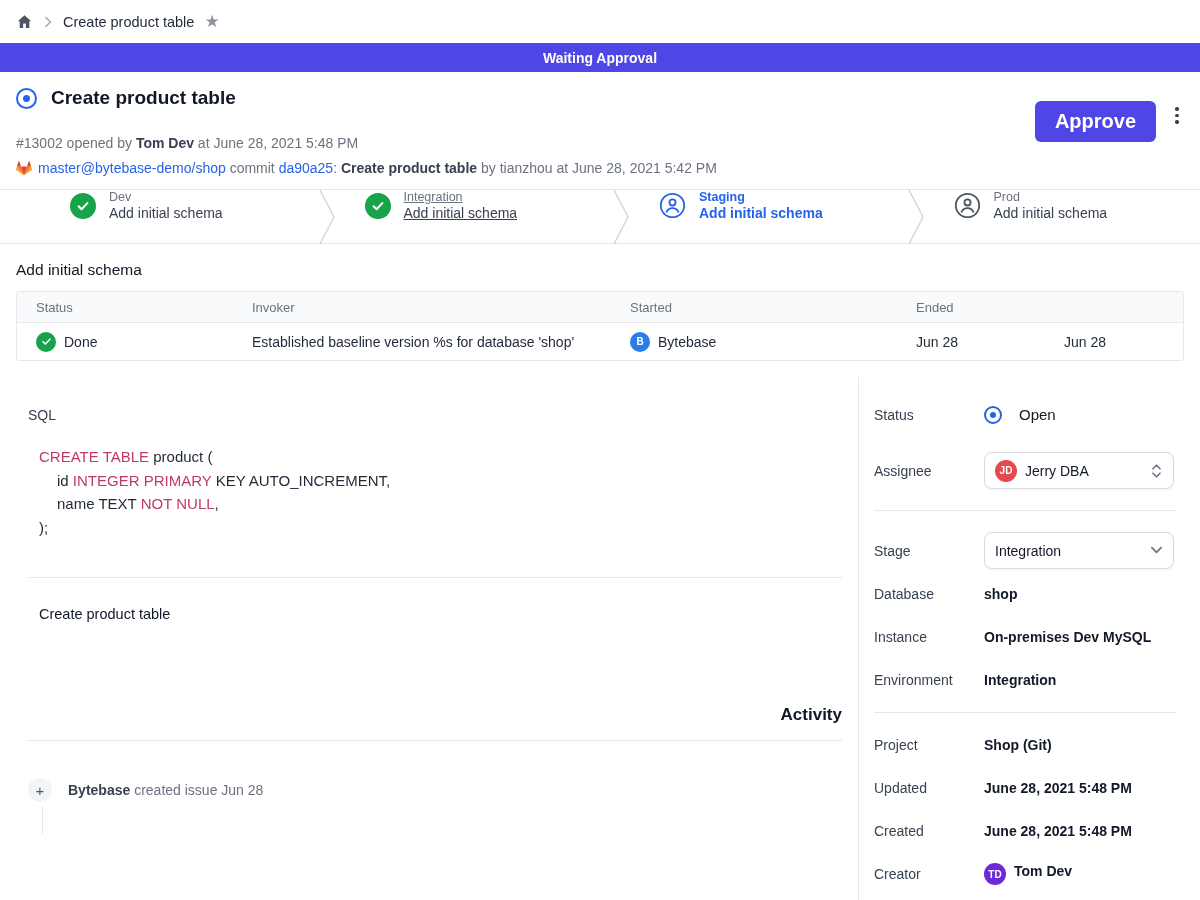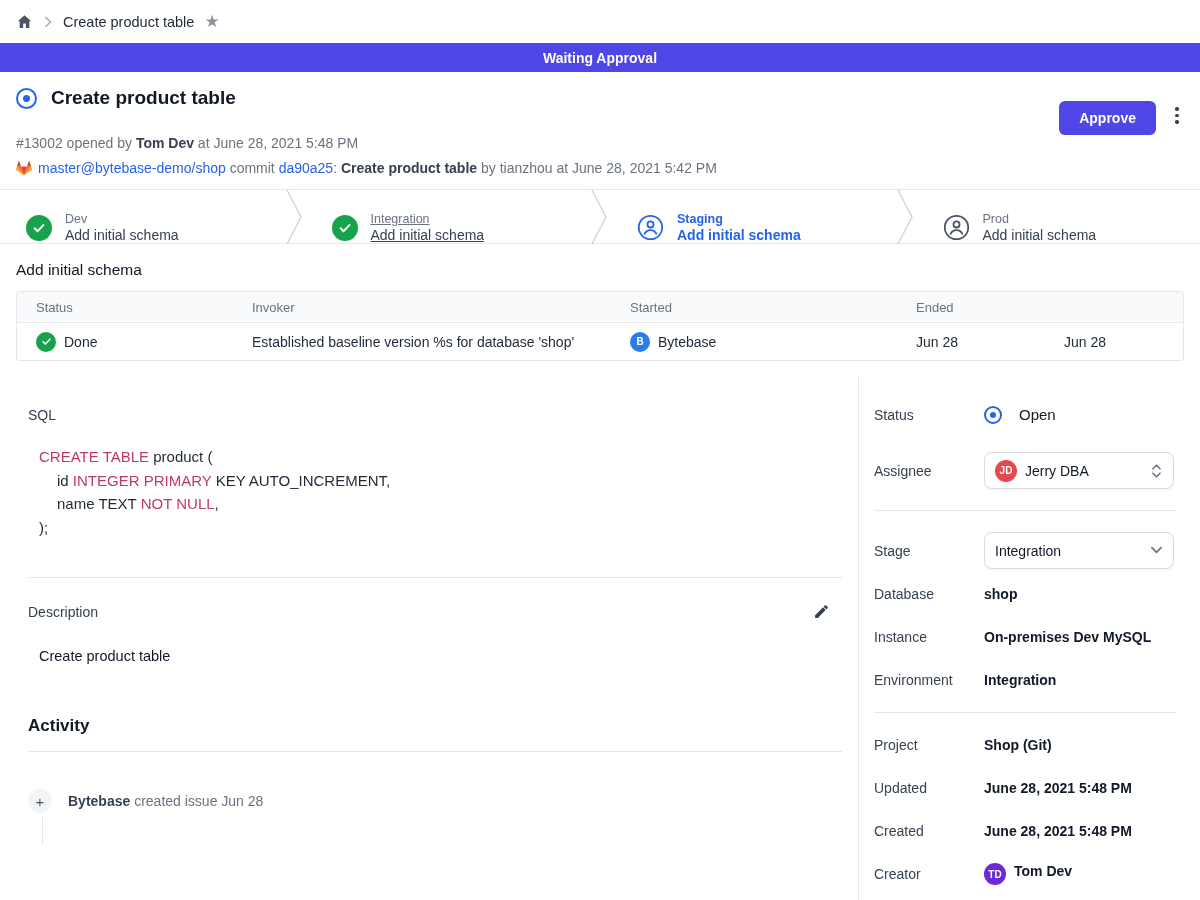--- a/index.html
+++ b/index.html
@@ -23,28 +23,28 @@
   .open-icon { width:21px; height:21px; border:2.5px solid #2563eb; border-radius:50%;
                display:flex; align-items:center; justify-content:center; flex:none; }
   .open-icon::after { content:""; width:7px; height:7px; background:#2563eb; border-radius:50%; }
   .page-title { font-size:19px; font-weight:700; color:#111827; }
   .meta-line { margin-top:26px; color:#6b7280; font-size:14px; }
   .meta-line .strong { color:#374151; font-weight:600; }
   .commit-line { margin-top:9px; color:#6b7280; font-size:14px; display:flex; align-items:center; gap:6px; }
   .link { color:#2563eb; }
   .commit-msg { color:#374151; font-weight:600; }
   .approve-btn { position:absolute; right:44px; top:29px; background:#4f46e5; color:#fff;
-                 border:none; border-radius:6px; padding:9px 20px; font-size:14px; font-weight:600;
+                 border:none; border-radius:6px; padding:9px 20px; font-size:20px; font-weight:600;
                  font-family:inherit; cursor:pointer; }
   .kebab { position:absolute; right:14px; top:35px; width:18px; display:flex; flex-direction:column;
            align-items:center; gap:3px; cursor:pointer; }
   .kebab i { width:3.5px; height:3.5px; border-radius:50%; background:#374151; }
   
   .pipeline { height:55px; border-top:1px solid #e5e7eb; border-bottom:1px solid #e5e7eb;
-              display:flex; align-items:flex-end; }
+              display:flex; align-items:flex-start;padding-left:44px; }
   .stage { flex:1; display:flex; align-items:center; gap:13px; padding-left:26px; }
   .stage-texts { display:flex; flex-direction:column; gap:1px; }
   .stage-env { font-size:12.5px; color:#6b7280; }
   .stage-task { font-size:14px; color:#374151; }
   .stage.linked .stage-env, .stage.linked .stage-task { text-decoration:underline; }
   .stage.active .stage-env, .stage.active .stage-task { color:#2563eb; font-weight:700; }
   .check-circle { width:26px; height:26px; border-radius:50%; background:#16a34a; flex:none;
                   display:flex; align-items:center; justify-content:center; }
   .check-circle svg { width:14px; height:14px; }
   .person-icon { width:27px; height:27px; flex:none; }
@@ -70,21 +70,21 @@
   .main { display:flex; height:533px; }
   .left { width:858px; padding:30px 16px 0 28px; position:relative; }
   .section-label { font-size:14px; color:#374151; }
   .code { margin:22px 0 0 11px; font-size:15px; line-height:23.5px; color:#1f2937; }
   .code .ind { padding-left:18px; }
   .kw { color:#c13a62; }
   .h-divider { border:none; border-top:1px solid #e5e7eb; margin:38px 0 0 0; }
   .desc-head { display:flex; align-items:center; justify-content:space-between; margin-top:25px; }
   .pencil { width:17px; height:17px; cursor:pointer; margin-right:12px; }
   .desc-text { margin:28px 0 0 11px; font-size:14.5px; color:#111827; }
-  .activity-title { margin-top:52px; font-size:17px; font-weight:700; color:#111827; }
+  .activity-title { margin-top:83px; font-size:17px; font-weight:700; color:#111827;text-align:right; }
   .activity-divider { border:none; border-top:1px solid #e5e7eb; margin:15px 0 0 0; }
   .activity-item { margin-top:37px; display:flex; align-items:center; gap:16px; }
   .plus-circle { width:24px; height:24px; border-radius:50%; background:#f3f4f6; color:#4b5563;
                  display:flex; align-items:center; justify-content:center; font-size:15px; flex:none; }
   .activity-text { font-size:14px; color:#6b7280; }
   .activity-text .actor { color:#374151; font-weight:700; }
   .timeline-line { width:1px; height:28px; background:#e5e7eb; margin:4px 0 0 14px; }
   
   .sidebar { flex:1; border-left:1px solid #e5e7eb; padding:27px 24px 0 15px; }
   .side-row { display:flex; align-items:center; margin-bottom:21px; min-height:22px; }
@@ -232,26 +232,20 @@
 <div class="main">
   <div class="left">
     <div class="section-label">SQL</div>
     <div class="code">
       <div><span class="kw">CREATE TABLE</span><span> product (</span></div>
       <div class="ind"><span>id </span><span class="kw">INTEGER PRIMARY</span><span> KEY AUTO_INCREMENT,</span></div>
       <div class="ind"><span>name TEXT </span><span class="kw">NOT NULL</span><span>,</span></div>
       <div><span>);</span></div>
     </div>
     <hr class="h-divider">
-    <div class="desc-head">
-      <span class="section-label">Description</span>
-      <svg class="pencil" viewBox="0 0 24 24" fill="#374151">
-          <path d="M3 17.2V21h3.8L17.9 9.9l-3.8-3.8L3 17.2zM20.7 7.1c.4-.4.4-1 0-1.4l-2.4-2.4c-.4-.4-1-.4-1.4 0l-1.9 1.9 3.8 3.8 1.9-1.9z"></path>
-        </svg>
-    </div>
     <div class="desc-text">Create product table</div>
     <div class="activity-title">Activity</div>
     <hr class="activity-divider">
     <div class="activity-item">
       <span class="plus-circle">+</span>
       <span class="activity-text"><span class="actor">Bytebase</span><span> created issue Jun 28</span></span>
     </div>
     <div class="timeline-line"></div>
   </div>
 

